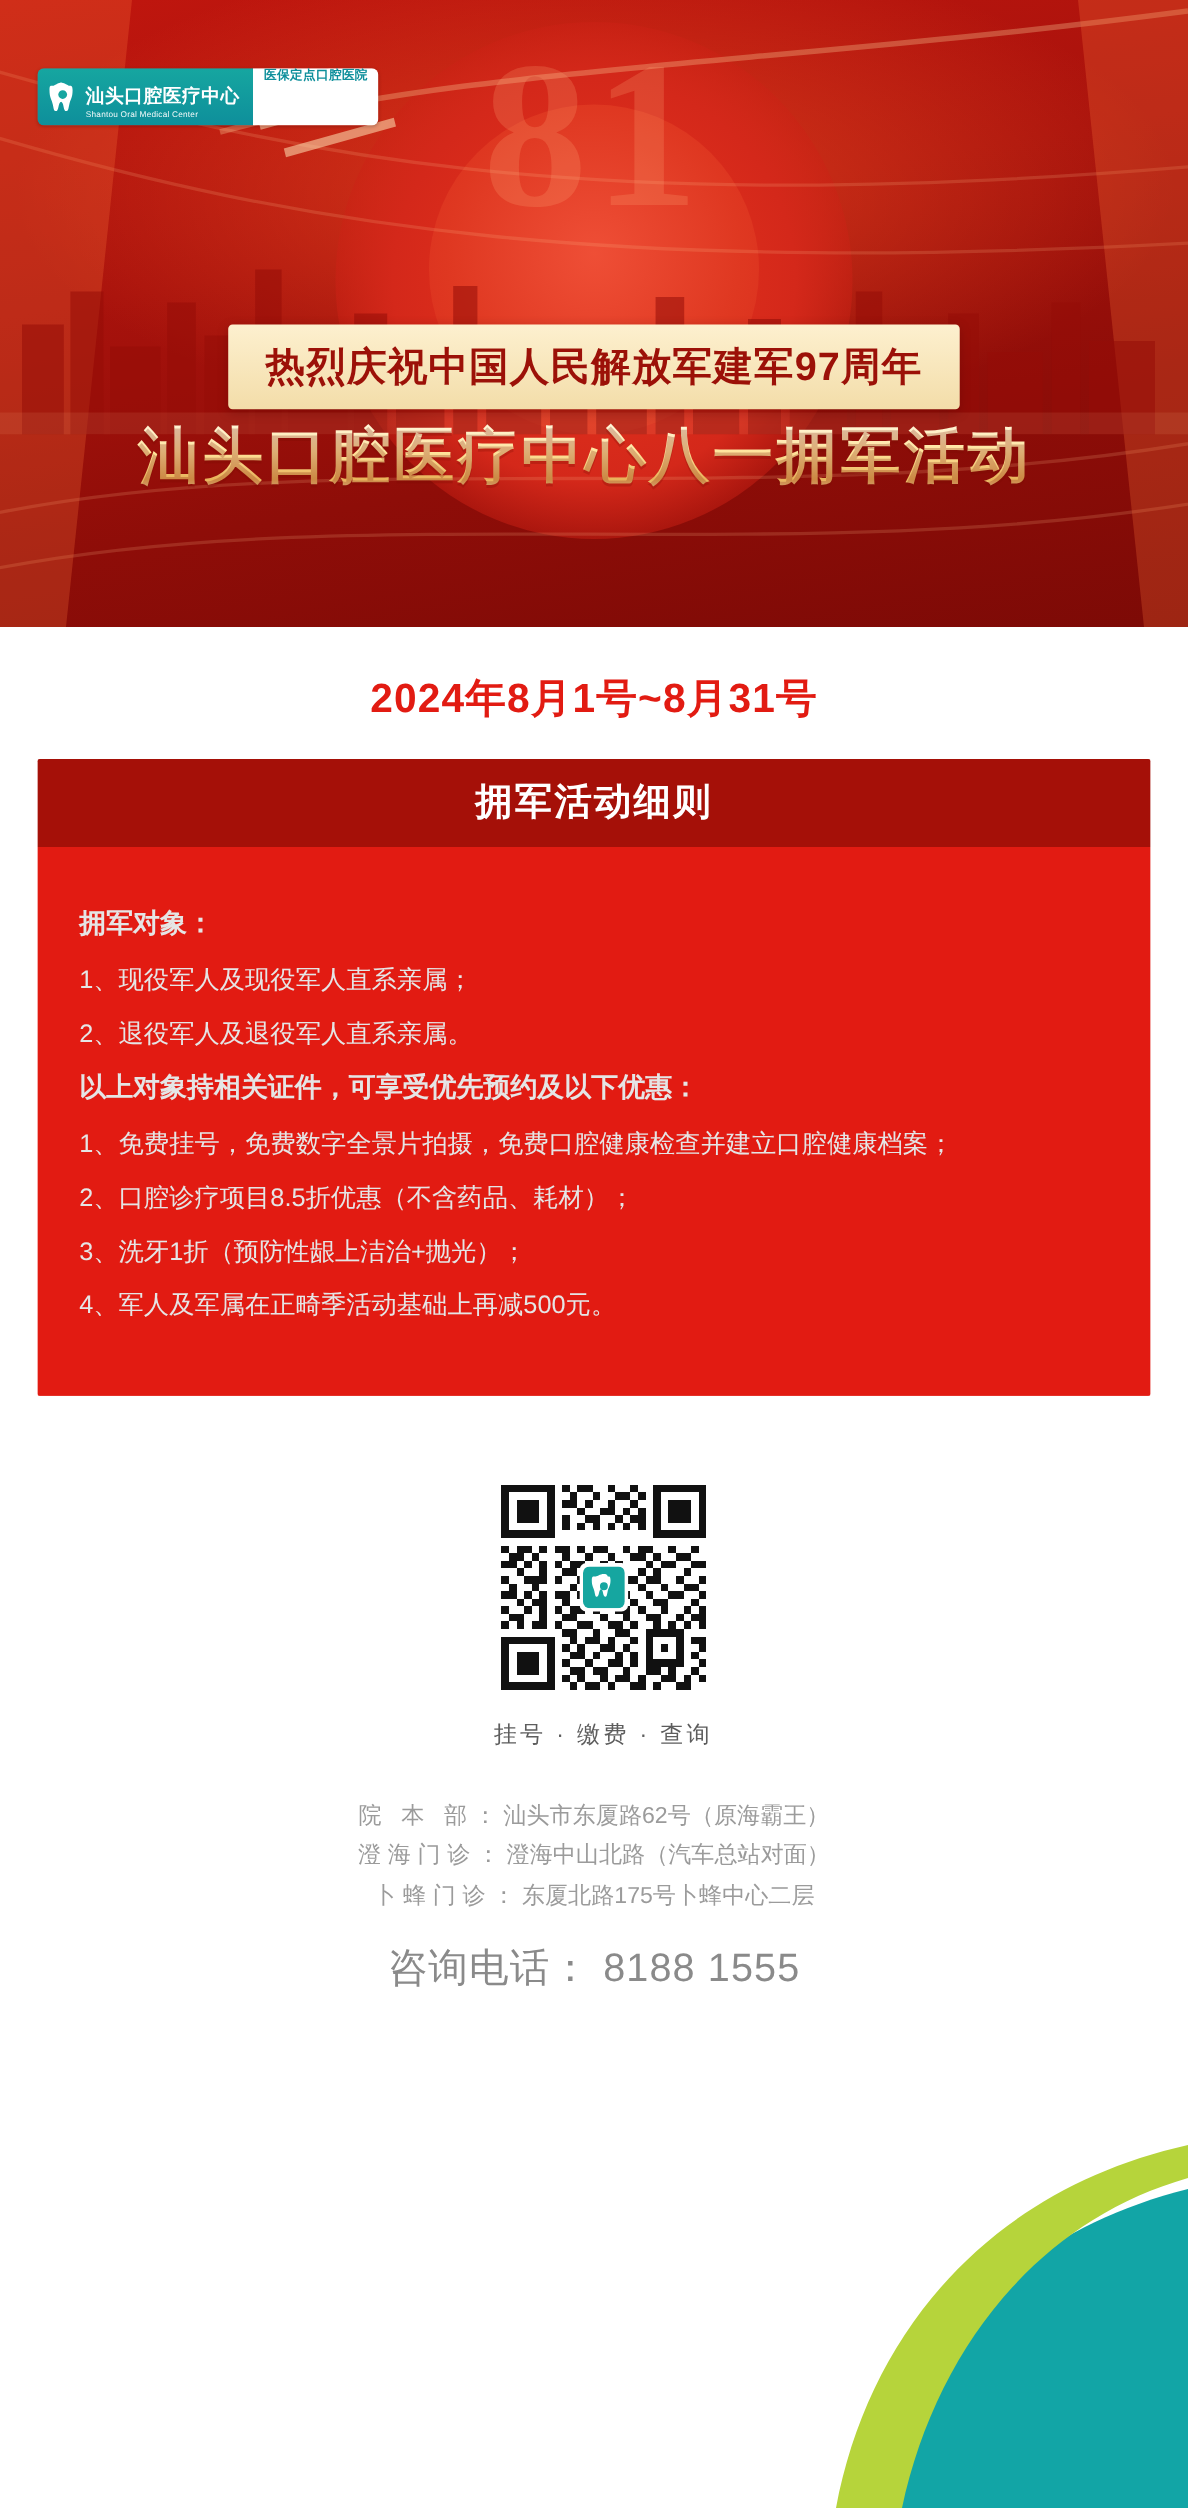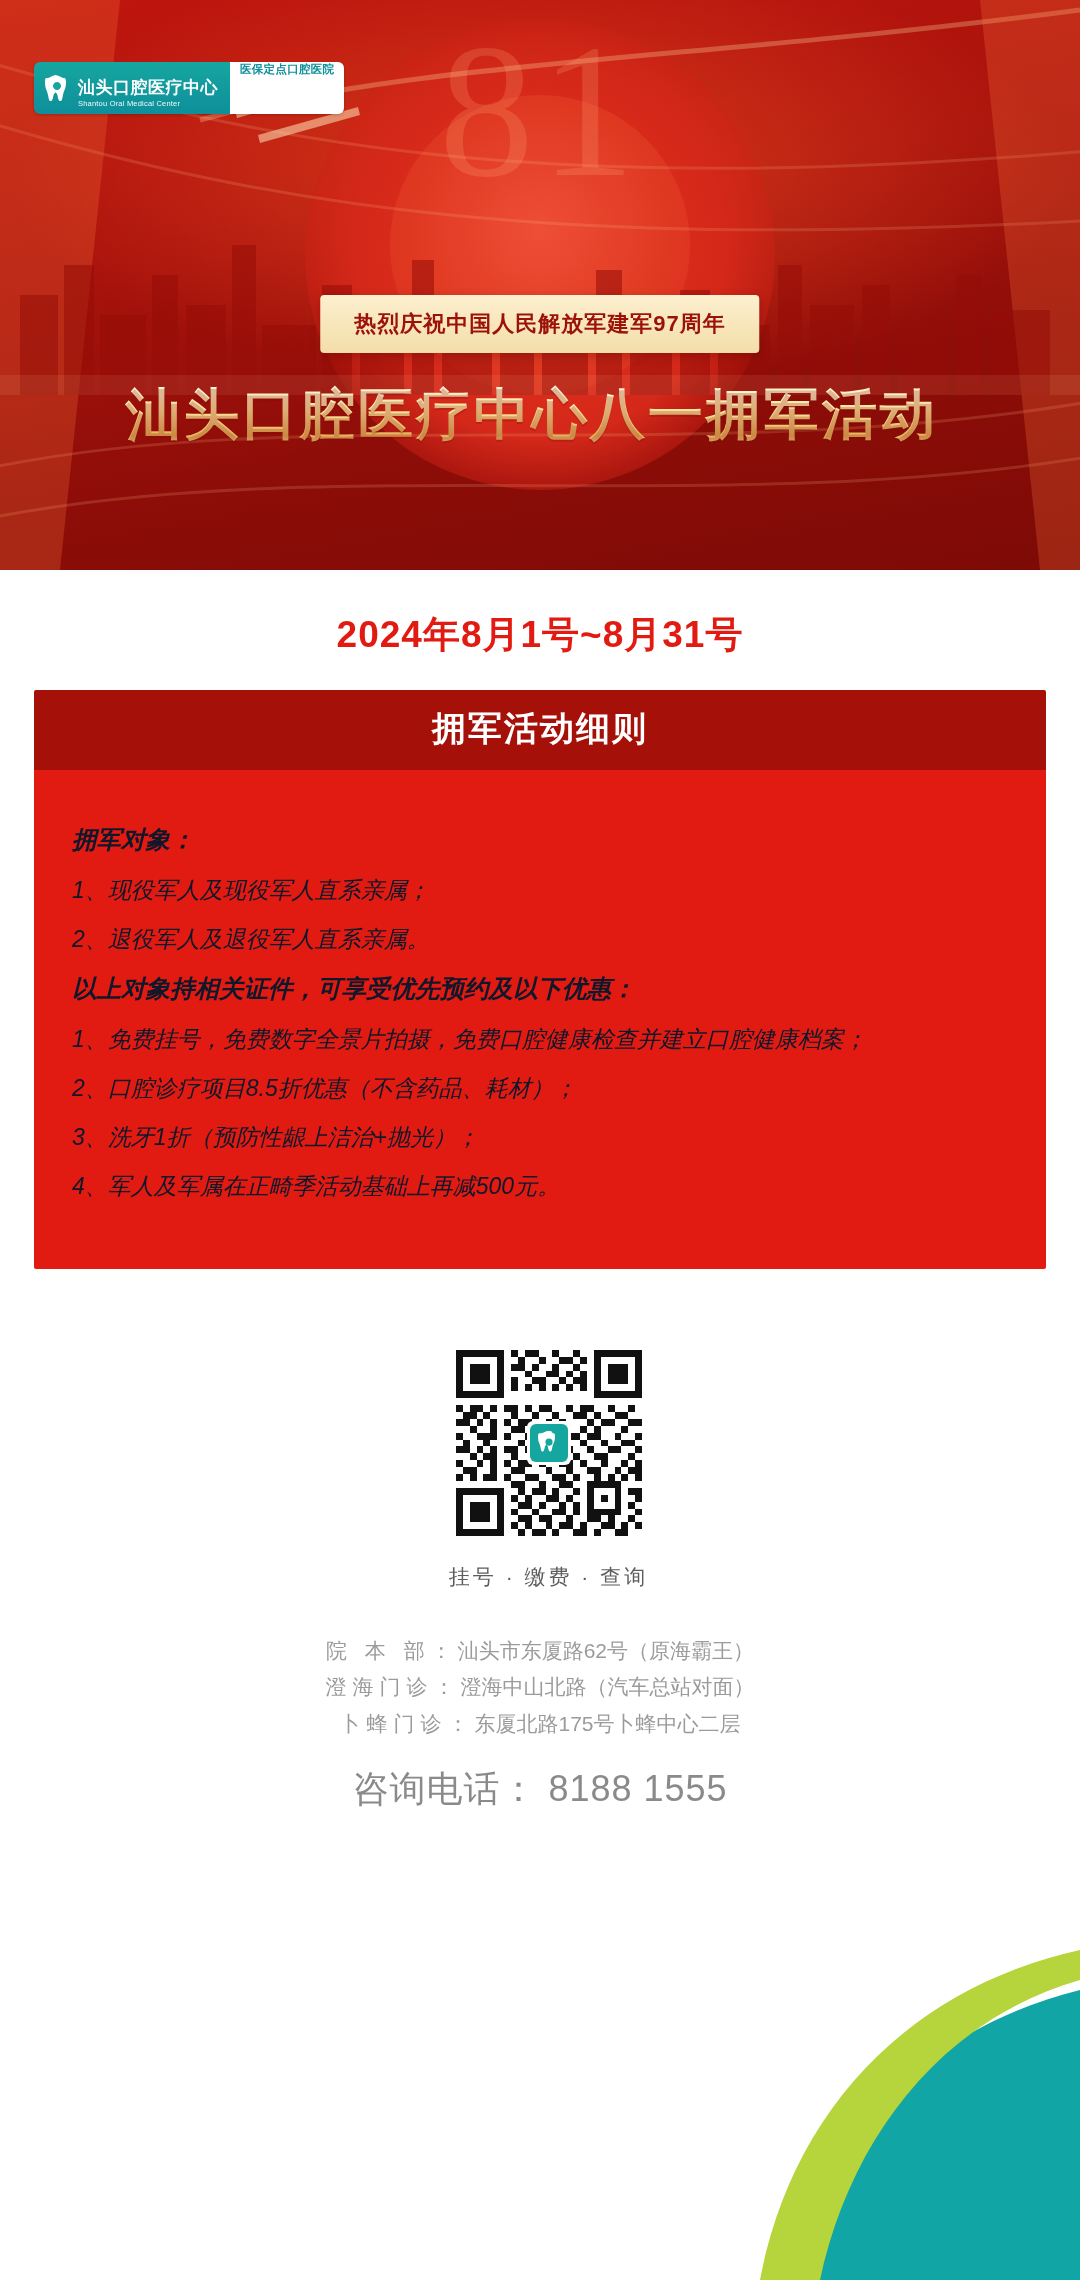--- a/index.html
+++ b/index.html
@@ -47,24 +47,24 @@
     width: 300px;
     height: 300px;
     margin-left: -150px;
     border-radius: 50%;
     background: radial-gradient(circle at 50% 45%, #f0533a 0%, #e03a22 60%, rgba(220,45,25,0) 100%);
     opacity: .85;
   }
   .hero-81 {
     position: absolute;
     left: 0; right: 0;
-    top: 16px;
+    top: 28px;
     text-align: center;
     font-size: 190px;
-    font-weight: normal;
+    font-weight: bold;
     letter-spacing: 6px;
     color: rgba(255,170,120,0.22);
     font-family: "Liberation Serif", serif;
     line-height: 1;
     user-select: none;
   }
   
   .skyline {
     position: absolute;
     left: 0; right: 0; bottom: 175px;
@@ -109,21 +109,21 @@
   }
   .logo-right span { font-size: 11.5px; line-height: 1.35; font-weight: bold; letter-spacing:.3px; }
 
   .hero-ribbon {
     position: absolute;
     left: 50%;
     top: 295px;
     transform: translateX(-50%);
     background: linear-gradient(180deg,#fdf0cf,#f3dda9);
     color: #9c1108;
-    font-size: 22px;
+    font-size: 36px;
     font-weight: bold;
     letter-spacing: 1px;
     padding: 14px 34px;
     border-radius: 4px;
     white-space: nowrap;
     box-shadow: 0 3px 10px rgba(80,5,0,.3);
     font-family: "Liberation Sans", sans-serif;
   }
   .hero-title {
     position: absolute;
@@ -161,25 +161,24 @@
     background: #a51008;
     color: #ffffff;
     text-align: center;
     font-size: 34px;
     font-weight: bold;
     letter-spacing: 2px;
     padding: 16px 0 18px 0;
   }
   .rules-body {
     background: #e21b12;
-    color: #0f172a;
+    color: #e5e5e5;
     padding: 46px 38px 56px 38px;
     font-size: 23px;
     line-height: 1.95;
-    font-style: italic;
   }
   .rules-body .bold {
     font-weight: bold;
     font-size: 24.5px;
   }
   .rules-body p { margin: 0 0 4px 0; }
   .rules-body p.gap { margin-top: 26px; }
   .rules-body p.tight { margin-bottom: 0; }
 
   

